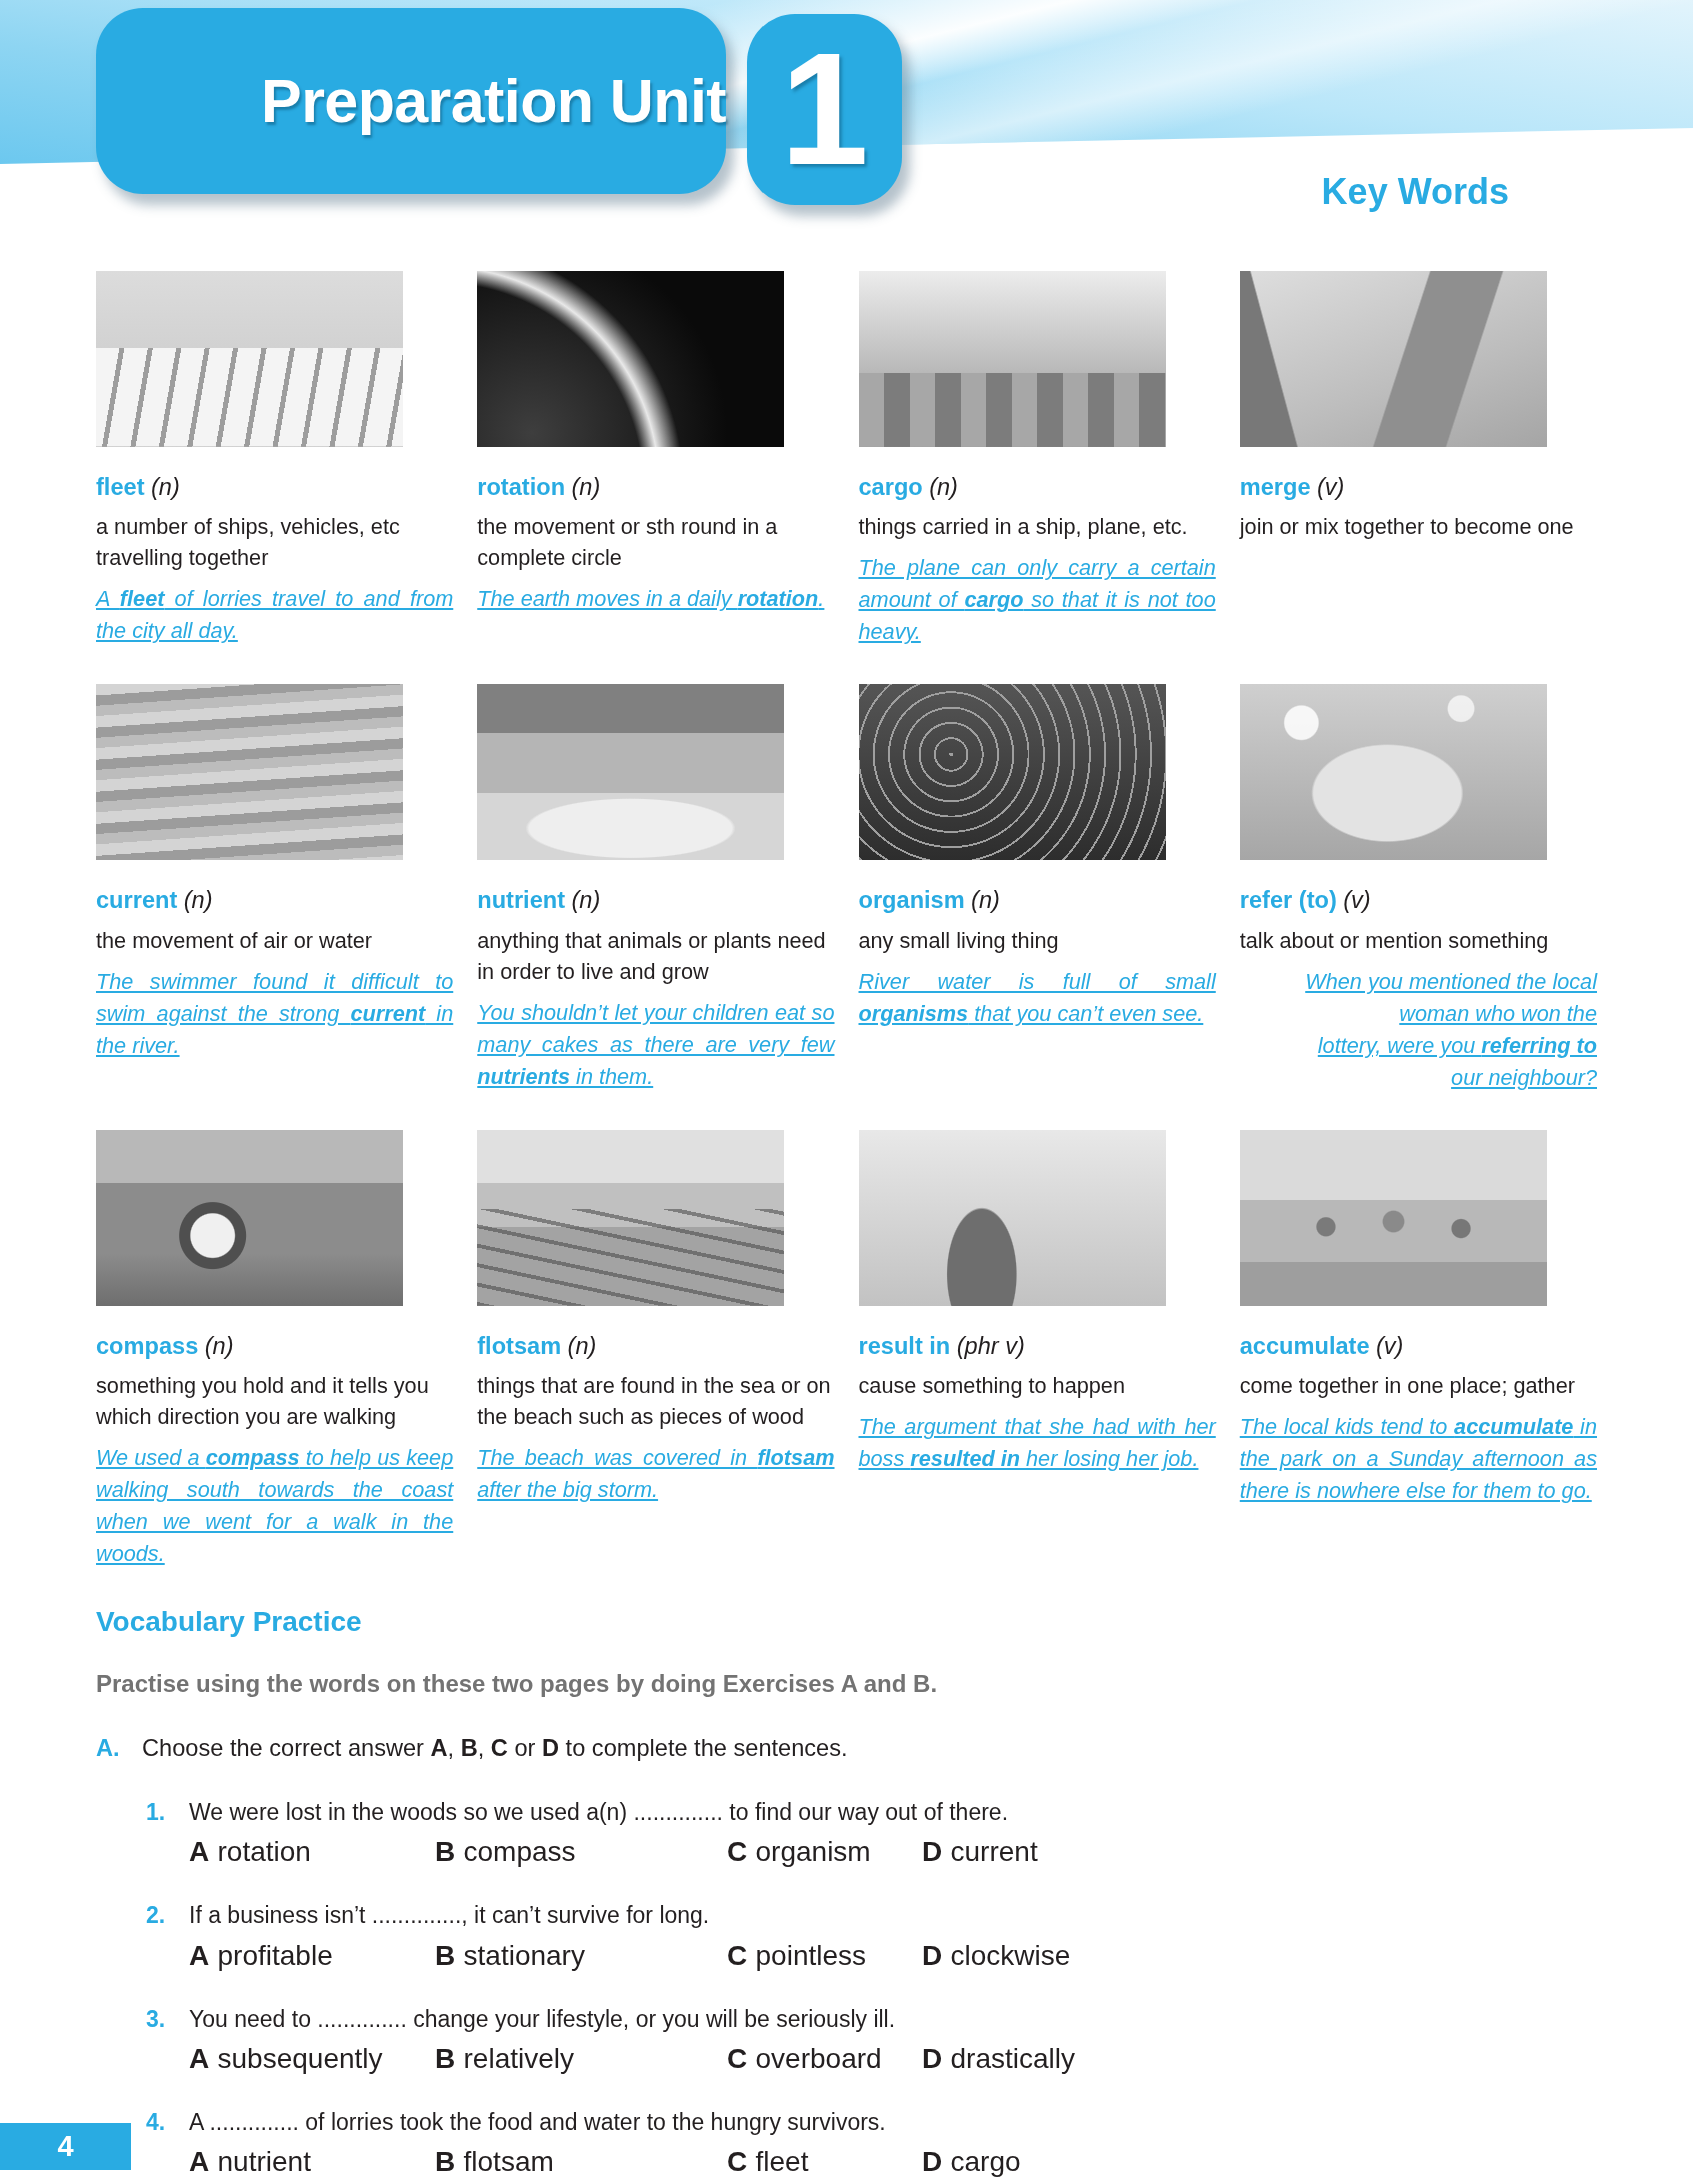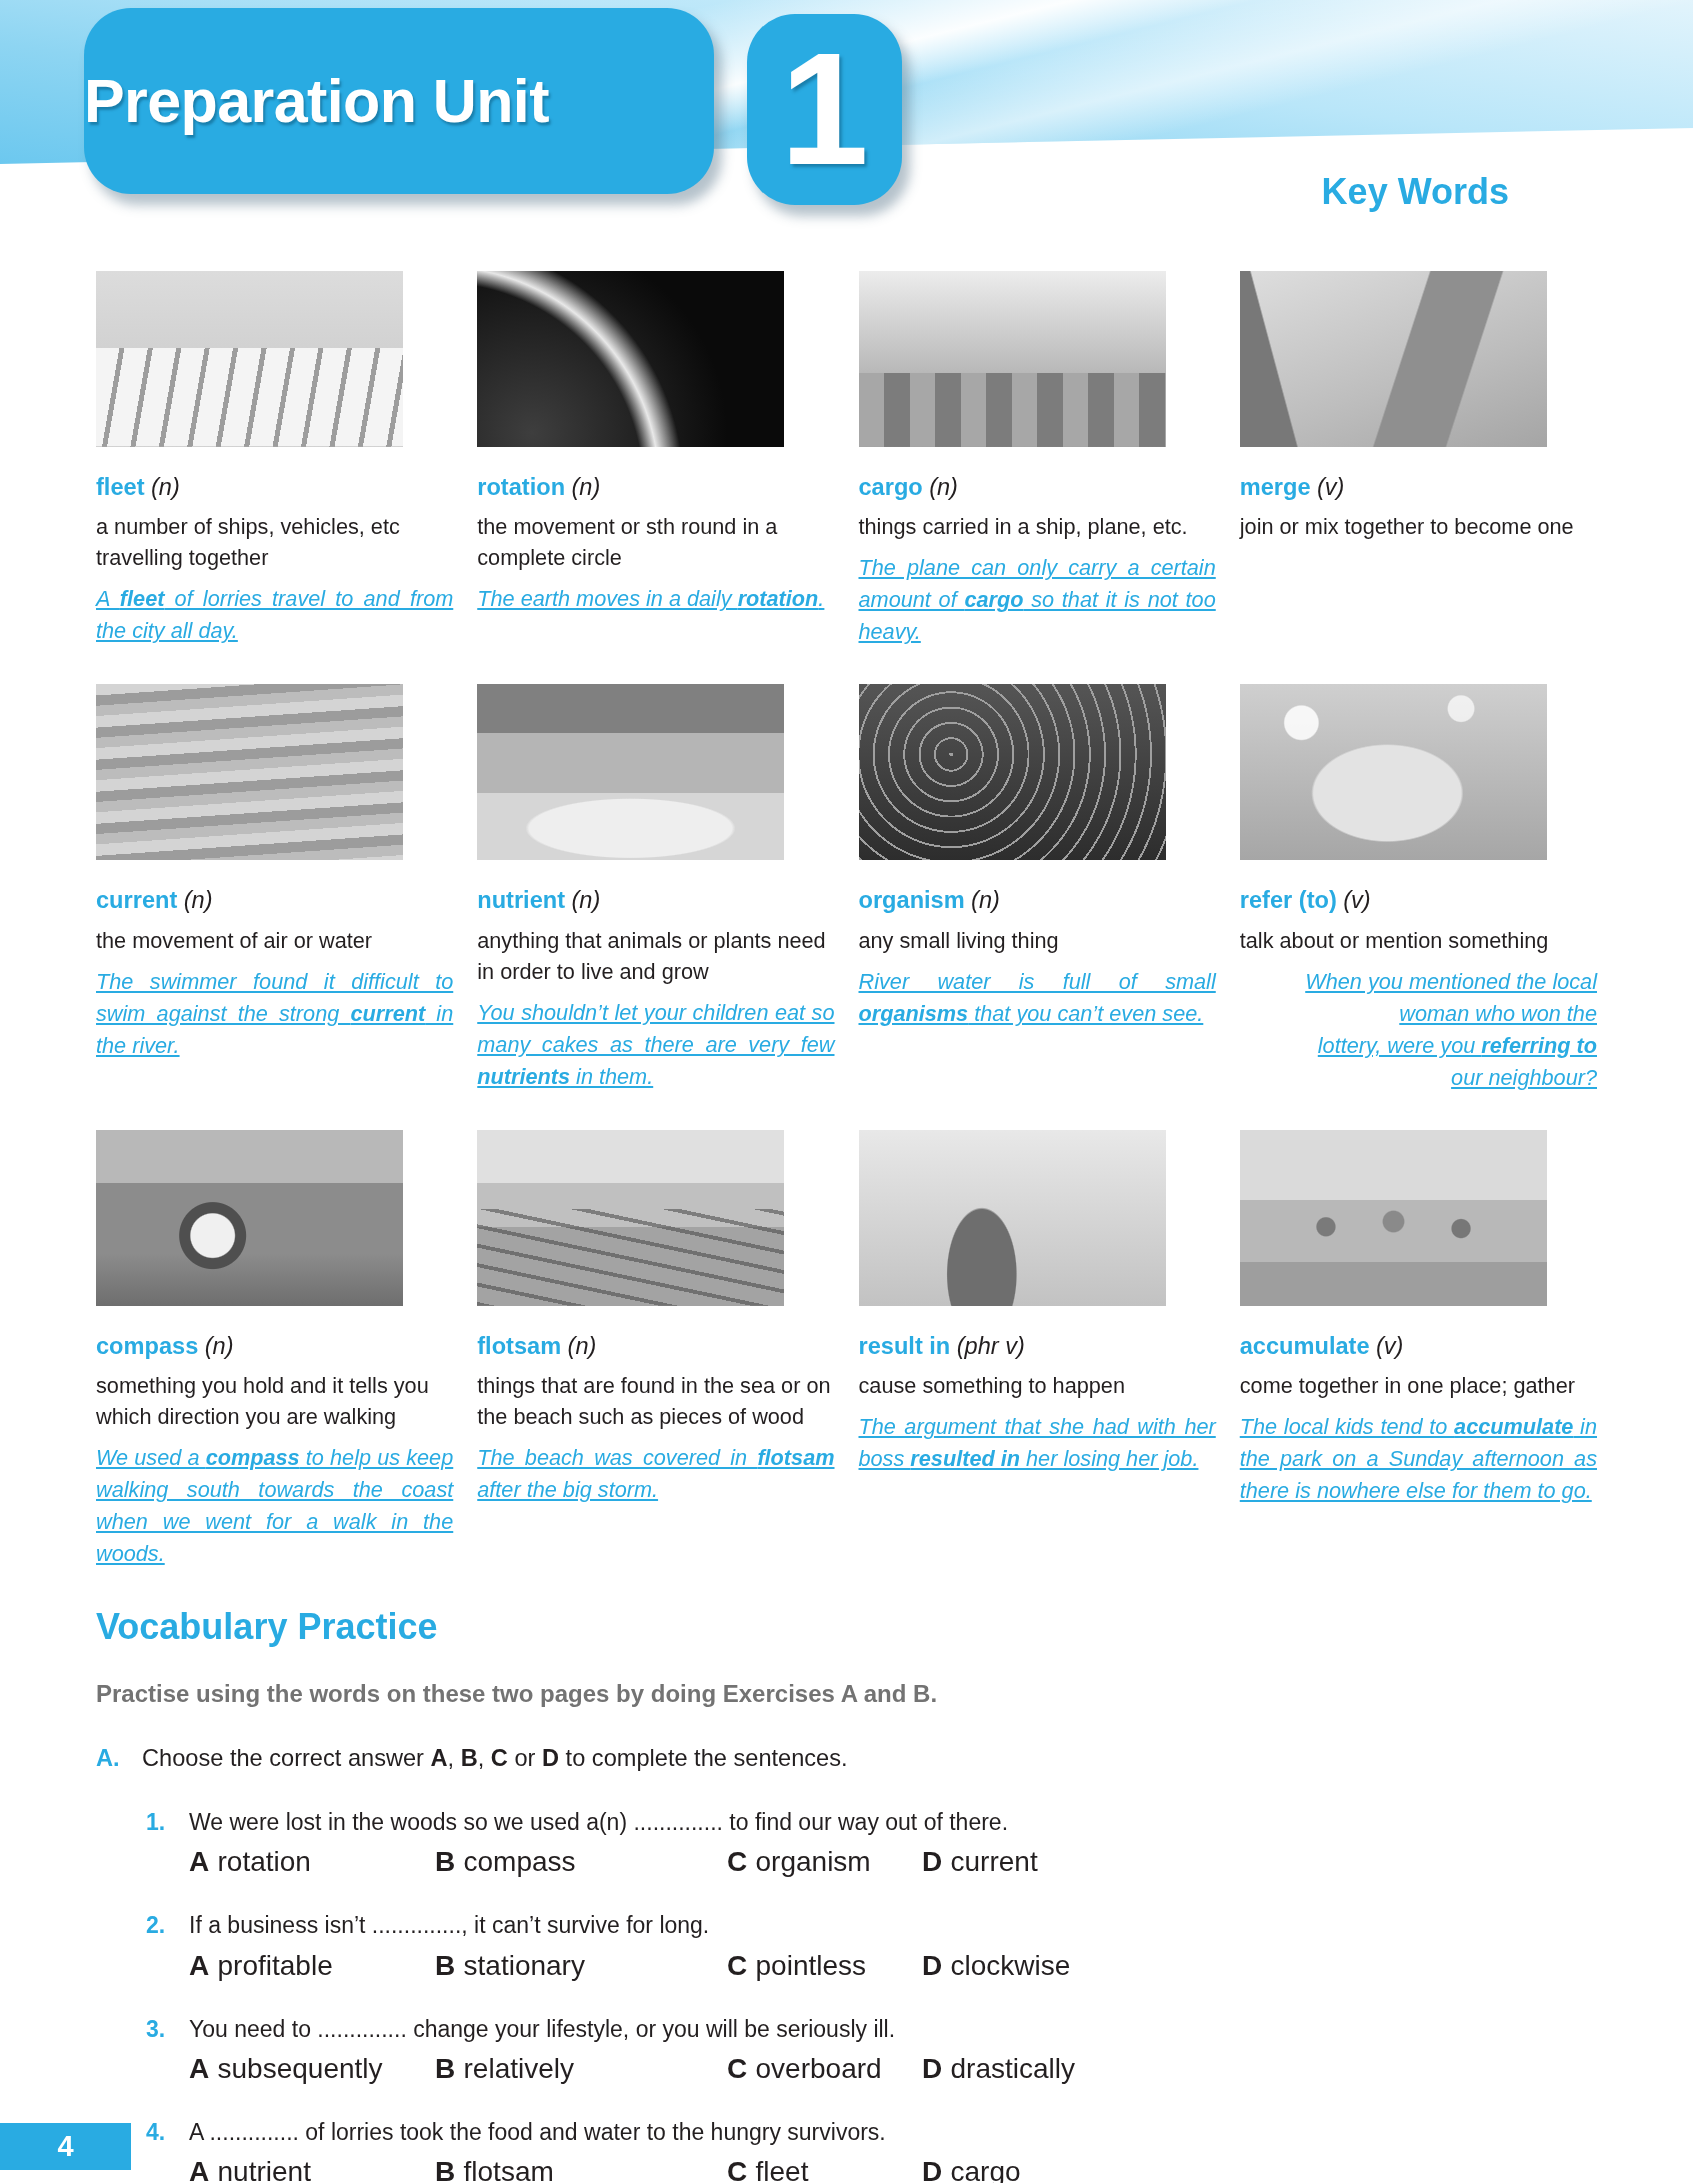--- a/index.html
+++ b/index.html
@@ -15,24 +15,24 @@
     background:linear-gradient(8deg,#6cc8ef 0%,#8ed5f2 30%,#b9e6f9 60%,#e2f4fc 100%);
     clip-path:polygon(0 0,100% 0,100% 78%,0 100%);
     overflow:hidden;
   }
   .banner::before {
     content:""; position:absolute; left:-6%; right:-6%; top:-20%; bottom:-20%;
     background:linear-gradient(172deg,transparent 28%,rgba(255,255,255,.95) 45%,rgba(255,255,255,0) 54%,rgba(255,255,255,.55) 66%,transparent 76%);
     transform:rotate(-6deg);
   }
   .title-box {
-    position:absolute; left:84px; top:7.6px; width:630px; height:186px;
+    position:absolute; left:96px; top:7.6px; width:630px; height:186px;
     background:#29abe2; border-radius:47px;
     box-shadow:7.6px 10.2px 11.5px rgba(90,120,140,.45);
-    display:flex; align-items:center; justify-content:flex-start; z-index:2;
+    display:flex; align-items:center; justify-content:flex-end; z-index:2;padding-left:8px;
   }
   .title-box .t {
     color:#ffffff; font-weight:bold; font-size:61px; letter-spacing:-0.6px;
     text-shadow:1.9px 2.5px 2.5px rgba(0,60,90,.4);
   }
   .unit-badge {
     position:absolute; left:747px; top:14px; width:155px; height:191px;
     background:#29abe2; border-radius:48px;
     box-shadow:7.6px 10.2px 11.5px rgba(90,120,140,.45);
     display:flex; align-items:center; justify-content:center; z-index:2;
@@ -70,21 +70,21 @@
   .ph-nutrient { background-image:radial-gradient(ellipse 60% 30% at 50% 82%,#eeeeee 0 55%,transparent 57%),linear-gradient(180deg,#808080 0 28%,#b5b5b5 28% 62%,#d6d6d6 62%); }
   .ph-organism { background-image:repeating-radial-gradient(circle at 30% 40%,#9f9f9f 0 1.9px,transparent 1.9px 15.3px),linear-gradient(180deg,#555555,#2d2d2d); }
   .ph-refer { background-image:radial-gradient(circle at 20% 22%,rgba(255,255,255,.85) 0 16.6px,transparent 18px),radial-gradient(circle at 72% 14%,rgba(255,255,255,.7) 0 12.7px,transparent 14px),radial-gradient(ellipse 40% 45% at 48% 62%,#e3e3e3 0 60%,transparent 62%),linear-gradient(180deg,#cfcfcf,#a6a6a6); }
   .ph-compass { background-image:radial-gradient(circle at 38% 60%,#f0f0f0 0 21.7px,#4f4f4f 23px 33px,transparent 34px),linear-gradient(180deg,#b8b8b8 0 30%,#8c8c8c 30% 70%,#6e6e6e 100%); }
   .ph-flotsam { background-image:repeating-linear-gradient(12deg,rgba(70,70,70,.55) 0 3.8px,transparent 3.8px 19px),linear-gradient(180deg,#e0e0e0 0 30%,#c0c0c0 30% 55%,#a3a3a3 55%);
     background-size:100% 55%,100% 100%; background-position:bottom,top; background-repeat:no-repeat; }
   .ph-result { background-image:radial-gradient(ellipse 57px 108px at 40% 82%,#6e6e6e 0 60%,transparent 62%),linear-gradient(180deg,#e8e8e8,#c2c2c2); }
   .ph-accumulate { background-image:radial-gradient(circle at 28% 55%,#7a7a7a 0 9px,transparent 10.2px),radial-gradient(circle at 50% 52%,#8a8a8a 0 10.2px,transparent 11.5px),radial-gradient(circle at 72% 56%,#777777 0 9px,transparent 10.2px),linear-gradient(180deg,#dadada 0 40%,#b8b8b8 40% 75%,#9e9e9e 75%); }
 
   
-  .vp-title { font-size:36px; color:#29abe2; font-weight:bold; margin:3.8px 0 32px; }
+  .vp-title { font-size:28px; color:#29abe2; font-weight:bold; margin:3.8px 0 32px; }
   .vp-intro { font-size:24px; color:#737373; font-weight:bold; margin-bottom:37px; }
   .ex-head { display:flex; font-size:23.6px; margin-bottom:37px; }
   .ex-label { color:#29abe2; font-weight:bold; width:46px; flex:none; }
   .question { margin-left:50px; margin-bottom:34px; }
   .q-line { display:flex; font-size:23px; margin-bottom:10.2px; }
   .q-num { color:#29abe2; font-weight:bold; width:43px; flex:none; }
   .opts { display:grid; grid-template-columns:246px 292px 195px 1fr; margin-left:43px; font-size:28px; }
   .opt-letter { font-weight:bold; margin-right:8.3px; }
 
   

